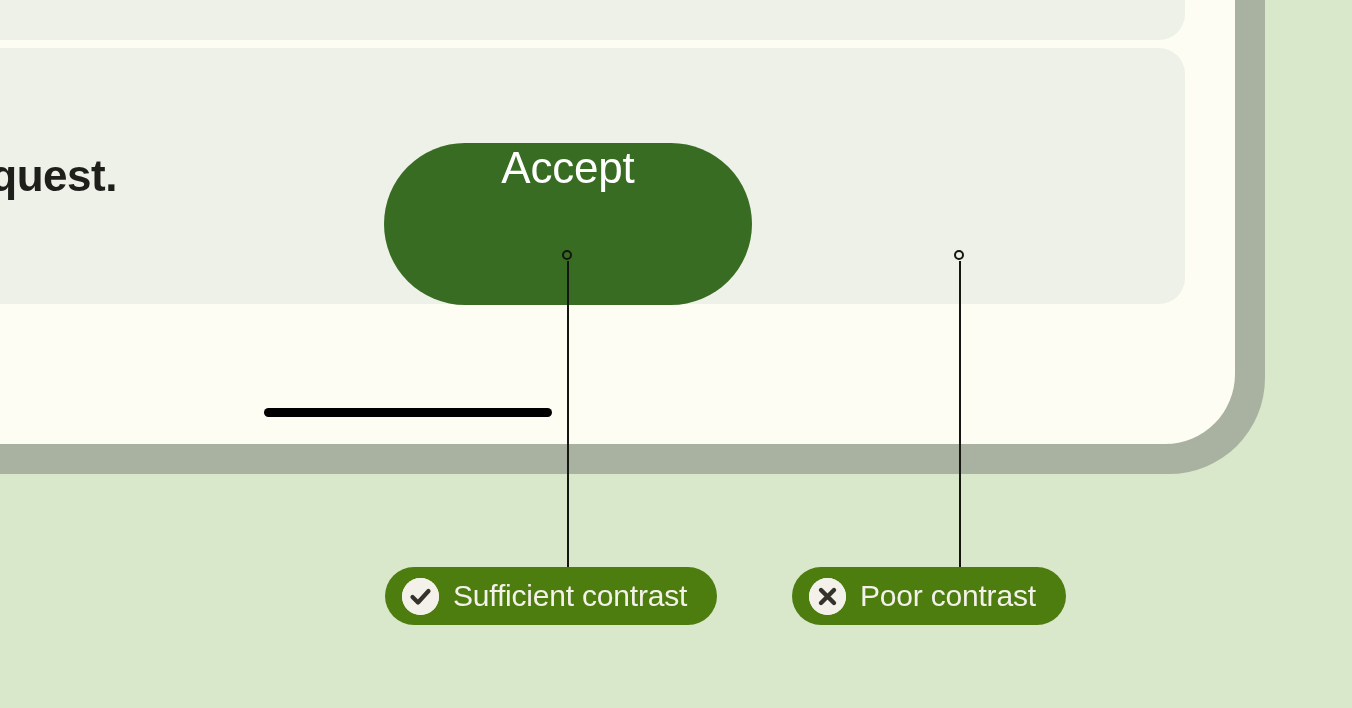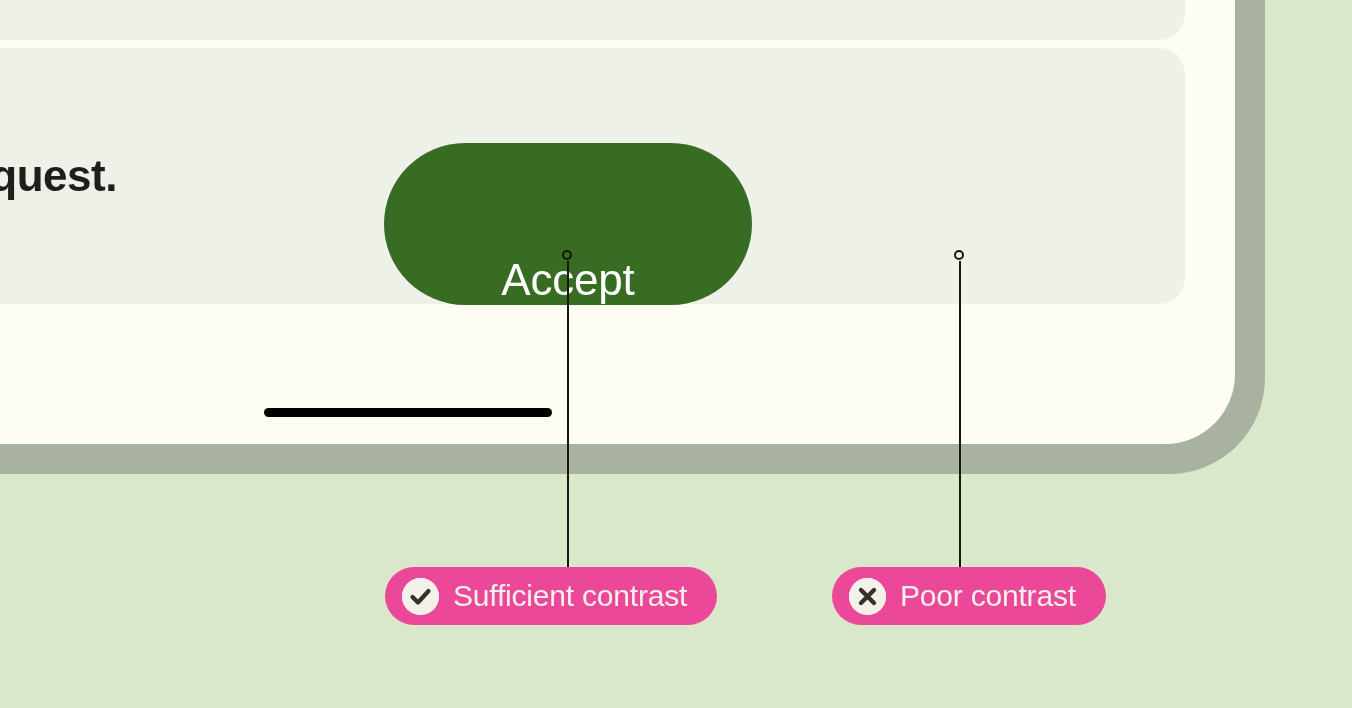--- a/index.html
+++ b/index.html
@@ -87,21 +87,21 @@
   .btn {
     position: absolute;
     top: 95px;
     height: 162px;
     border: none;
     border-radius: 81px;
     font-size: 44px;
     font-weight: 500;
     letter-spacing: -0.2px;
     display: flex;
-    align-items: flex-end;
+    align-items: flex-start;
     justify-content: center;
     cursor: pointer;
     font-family: inherit;
     padding: 0;
   }
   .btn-accept {
     left: 464px;
     width: 368px;
   }
   .btn-ignore {
@@ -154,21 +154,21 @@
     left: 949px;
     top: 250px;
     height: 330px;
   }
 
   
   .pill {
     position: absolute;
     height: 58px;
     border-radius: 29px;
-    background: #ec4899;
+    background: #4d7c0f;
     display: flex;
     align-items: center;
     gap: 14px;
     padding: 0 30px 0 17px;
     box-sizing: border-box;
     white-space: nowrap;
   }
   .pill-label {
     font-size: 30px;
     font-weight: 400;
@@ -181,21 +181,21 @@
     height: 37px;
     border-radius: 50%;
     background: #f3f1e9;
     display: flex;
     align-items: center;
     justify-content: center;
     flex: 0 0 auto;
   }
   .pill-icon svg { display: block; }
   .pill-sufficient { left: 385px; top: 567px; }
-  .pill-poor       { left: 832px; top: 567px; }
+  .pill-poor       { left: 792px; top: 567px; }
 </style>
 </head>
 <body>
 
 <div class="canvas">
 
   <div class="device-frame">
     <div class="device-screen">
 
       <div class="row-list">

